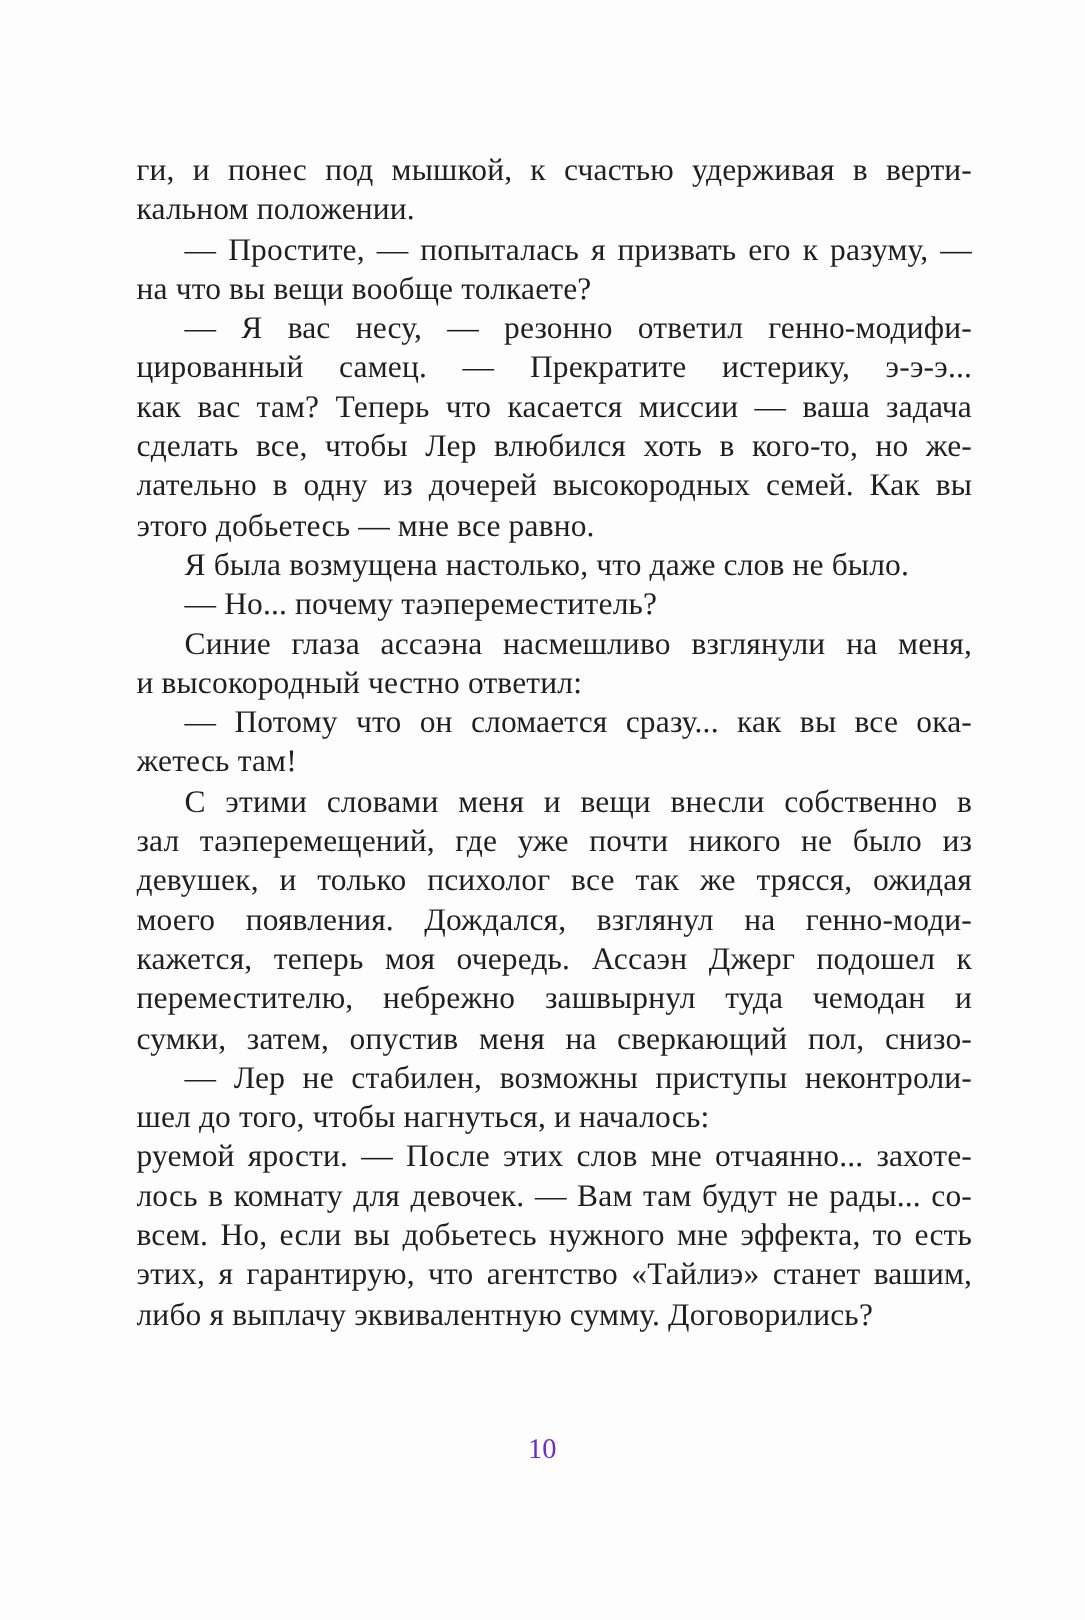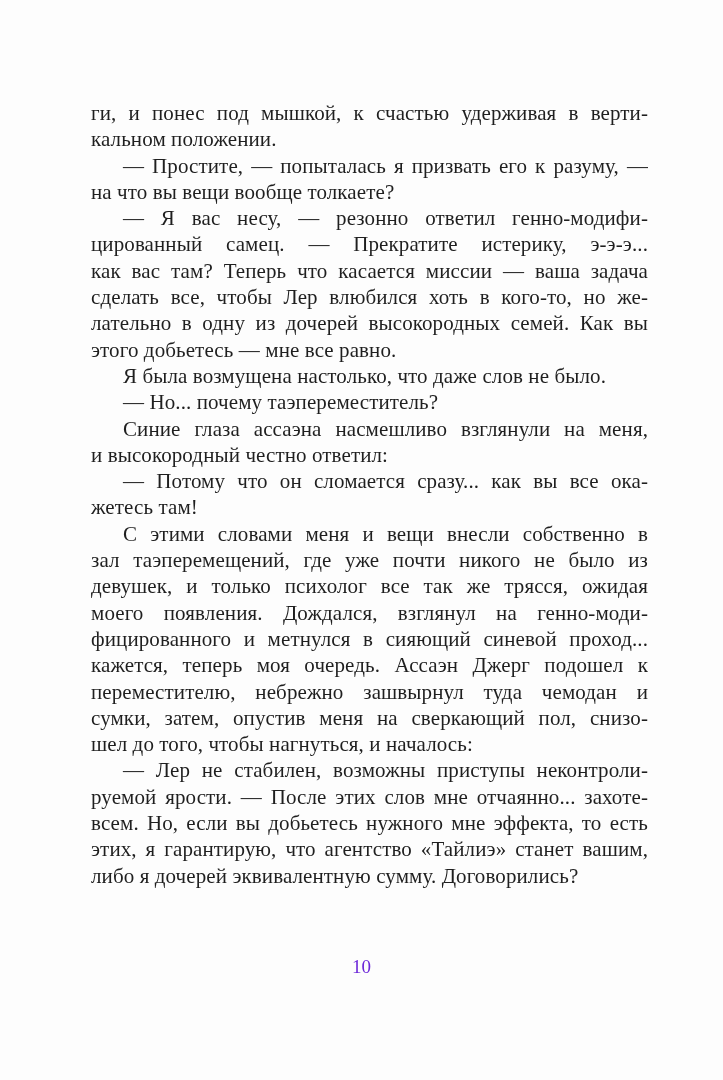--- a/index.html
+++ b/index.html
@@ -69,25 +69,25 @@
       <div class="line indent">Я была возмущена настолько, что даже слов не было.</div>
       <div class="line indent">— Но... почему таэпереместитель?</div>
       <div class="line fill indent">Синие глаза ассаэна насмешливо взглянули на меня,</div>
       <div class="line">и высокородный честно ответил:</div>
       <div class="line fill indent">— Потому что он сломается сразу... как вы все ока-</div>
       <div class="line">жетесь там!</div>
       <div class="line fill indent">С этими словами меня и вещи внесли собственно в</div>
       <div class="line fill">зал таэперемещений, где уже почти никого не было из</div>
       <div class="line fill">девушек, и только психолог все так же трясся, ожидая</div>
       <div class="line fill">моего появления. Дождался, взглянул на генно-моди-</div>
-      <div class="line fill">фицированного и метнулся в сияющий синевой проход...</div>
       <div class="line fill">кажется, теперь моя очередь. Ассаэн Джерг подошел к</div>
       <div class="line fill">переместителю, небрежно зашвырнул туда чемодан и</div>
       <div class="line fill">сумки, затем, опустив меня на сверкающий пол, снизо-</div>
+      <div class="line fill indent">— Лер не стабилен, возможны приступы неконтроли-</div>
       <div class="line">шел до того, чтобы нагнуться, и началось:</div>
-      <div class="line fill indent">— Лер не стабилен, возможны приступы неконтроли-</div>
       <div class="line fill">руемой ярости. — После этих слов мне отчаянно... захоте-</div>
+      <div class="line fill">лось в комнату для девочек. — Вам там будут не рады... со-</div>
       <div class="line fill">всем. Но, если вы добьетесь нужного мне эффекта, то есть</div>
       <div class="line fill">этих, я гарантирую, что агентство «Тайлиэ» станет вашим,</div>
-      <div class="line">либо я дочерей эквивалентную сумму. Договорились?</div>
+      <div class="line">либо я выплачу эквивалентную сумму. Договорились?</div>
     </div>
   <div class="page-number" style="color: #6d28d9;">10</div>
 </div>
 
 </body></html>

